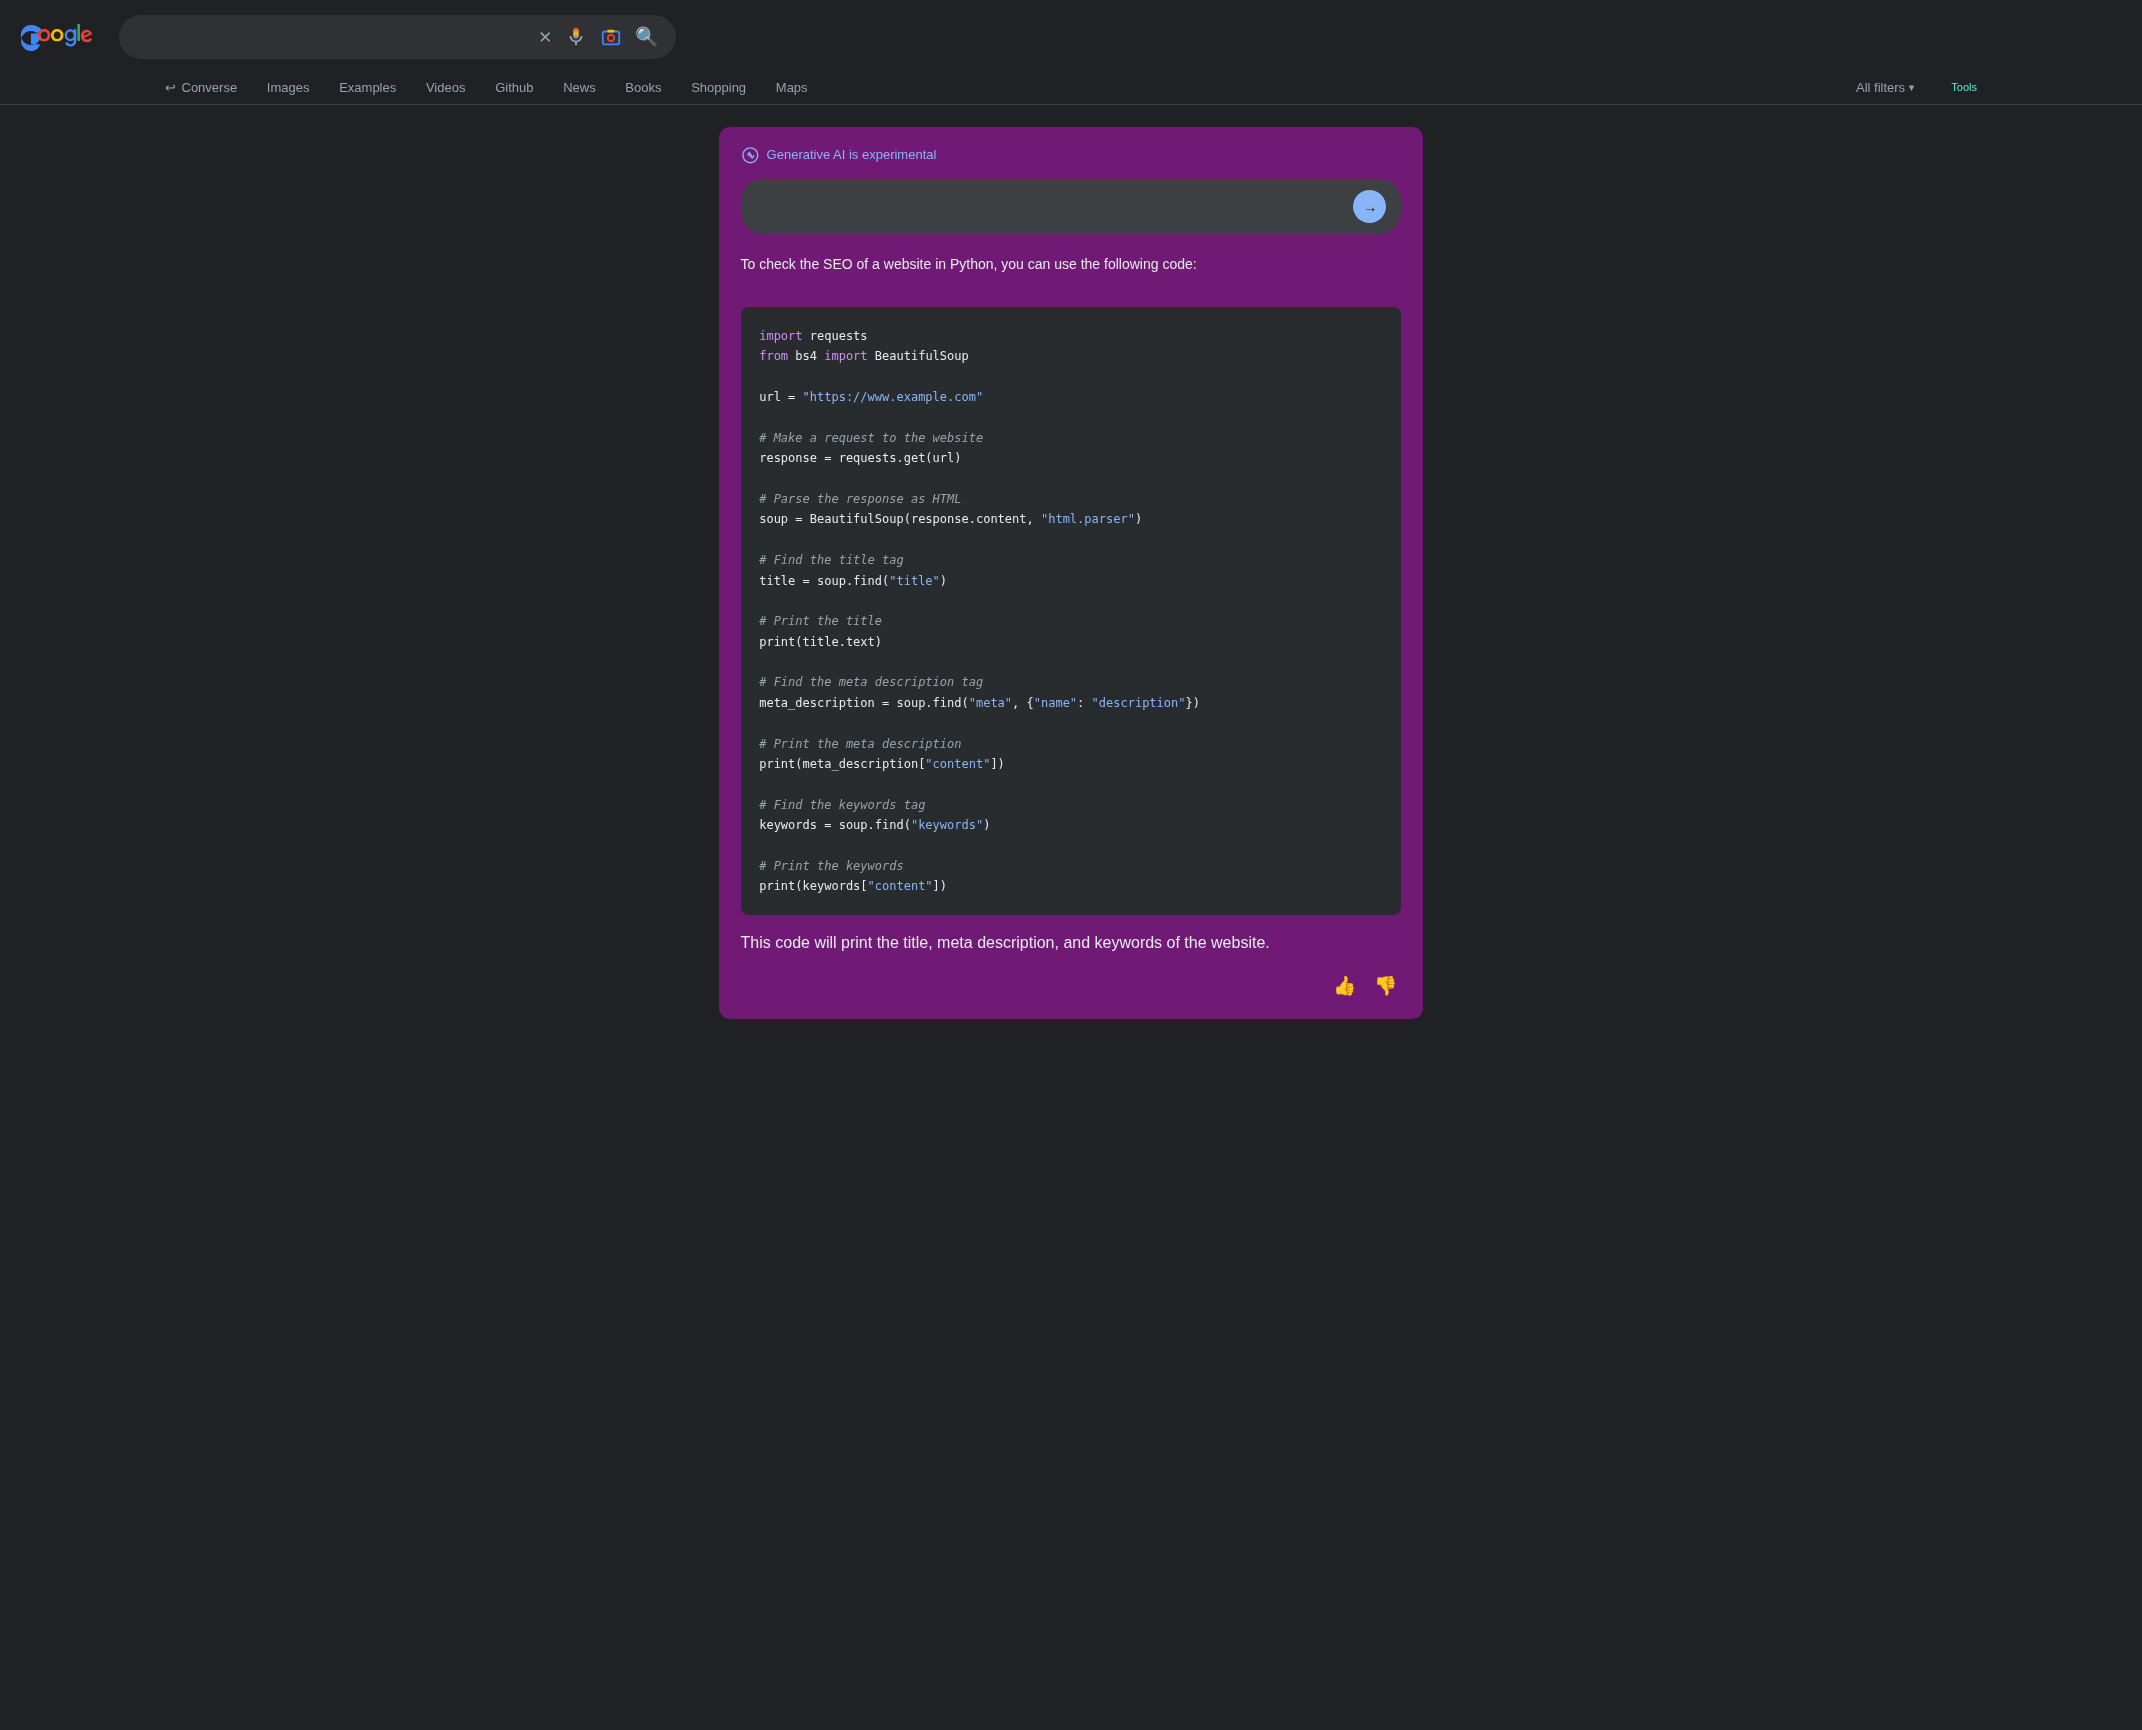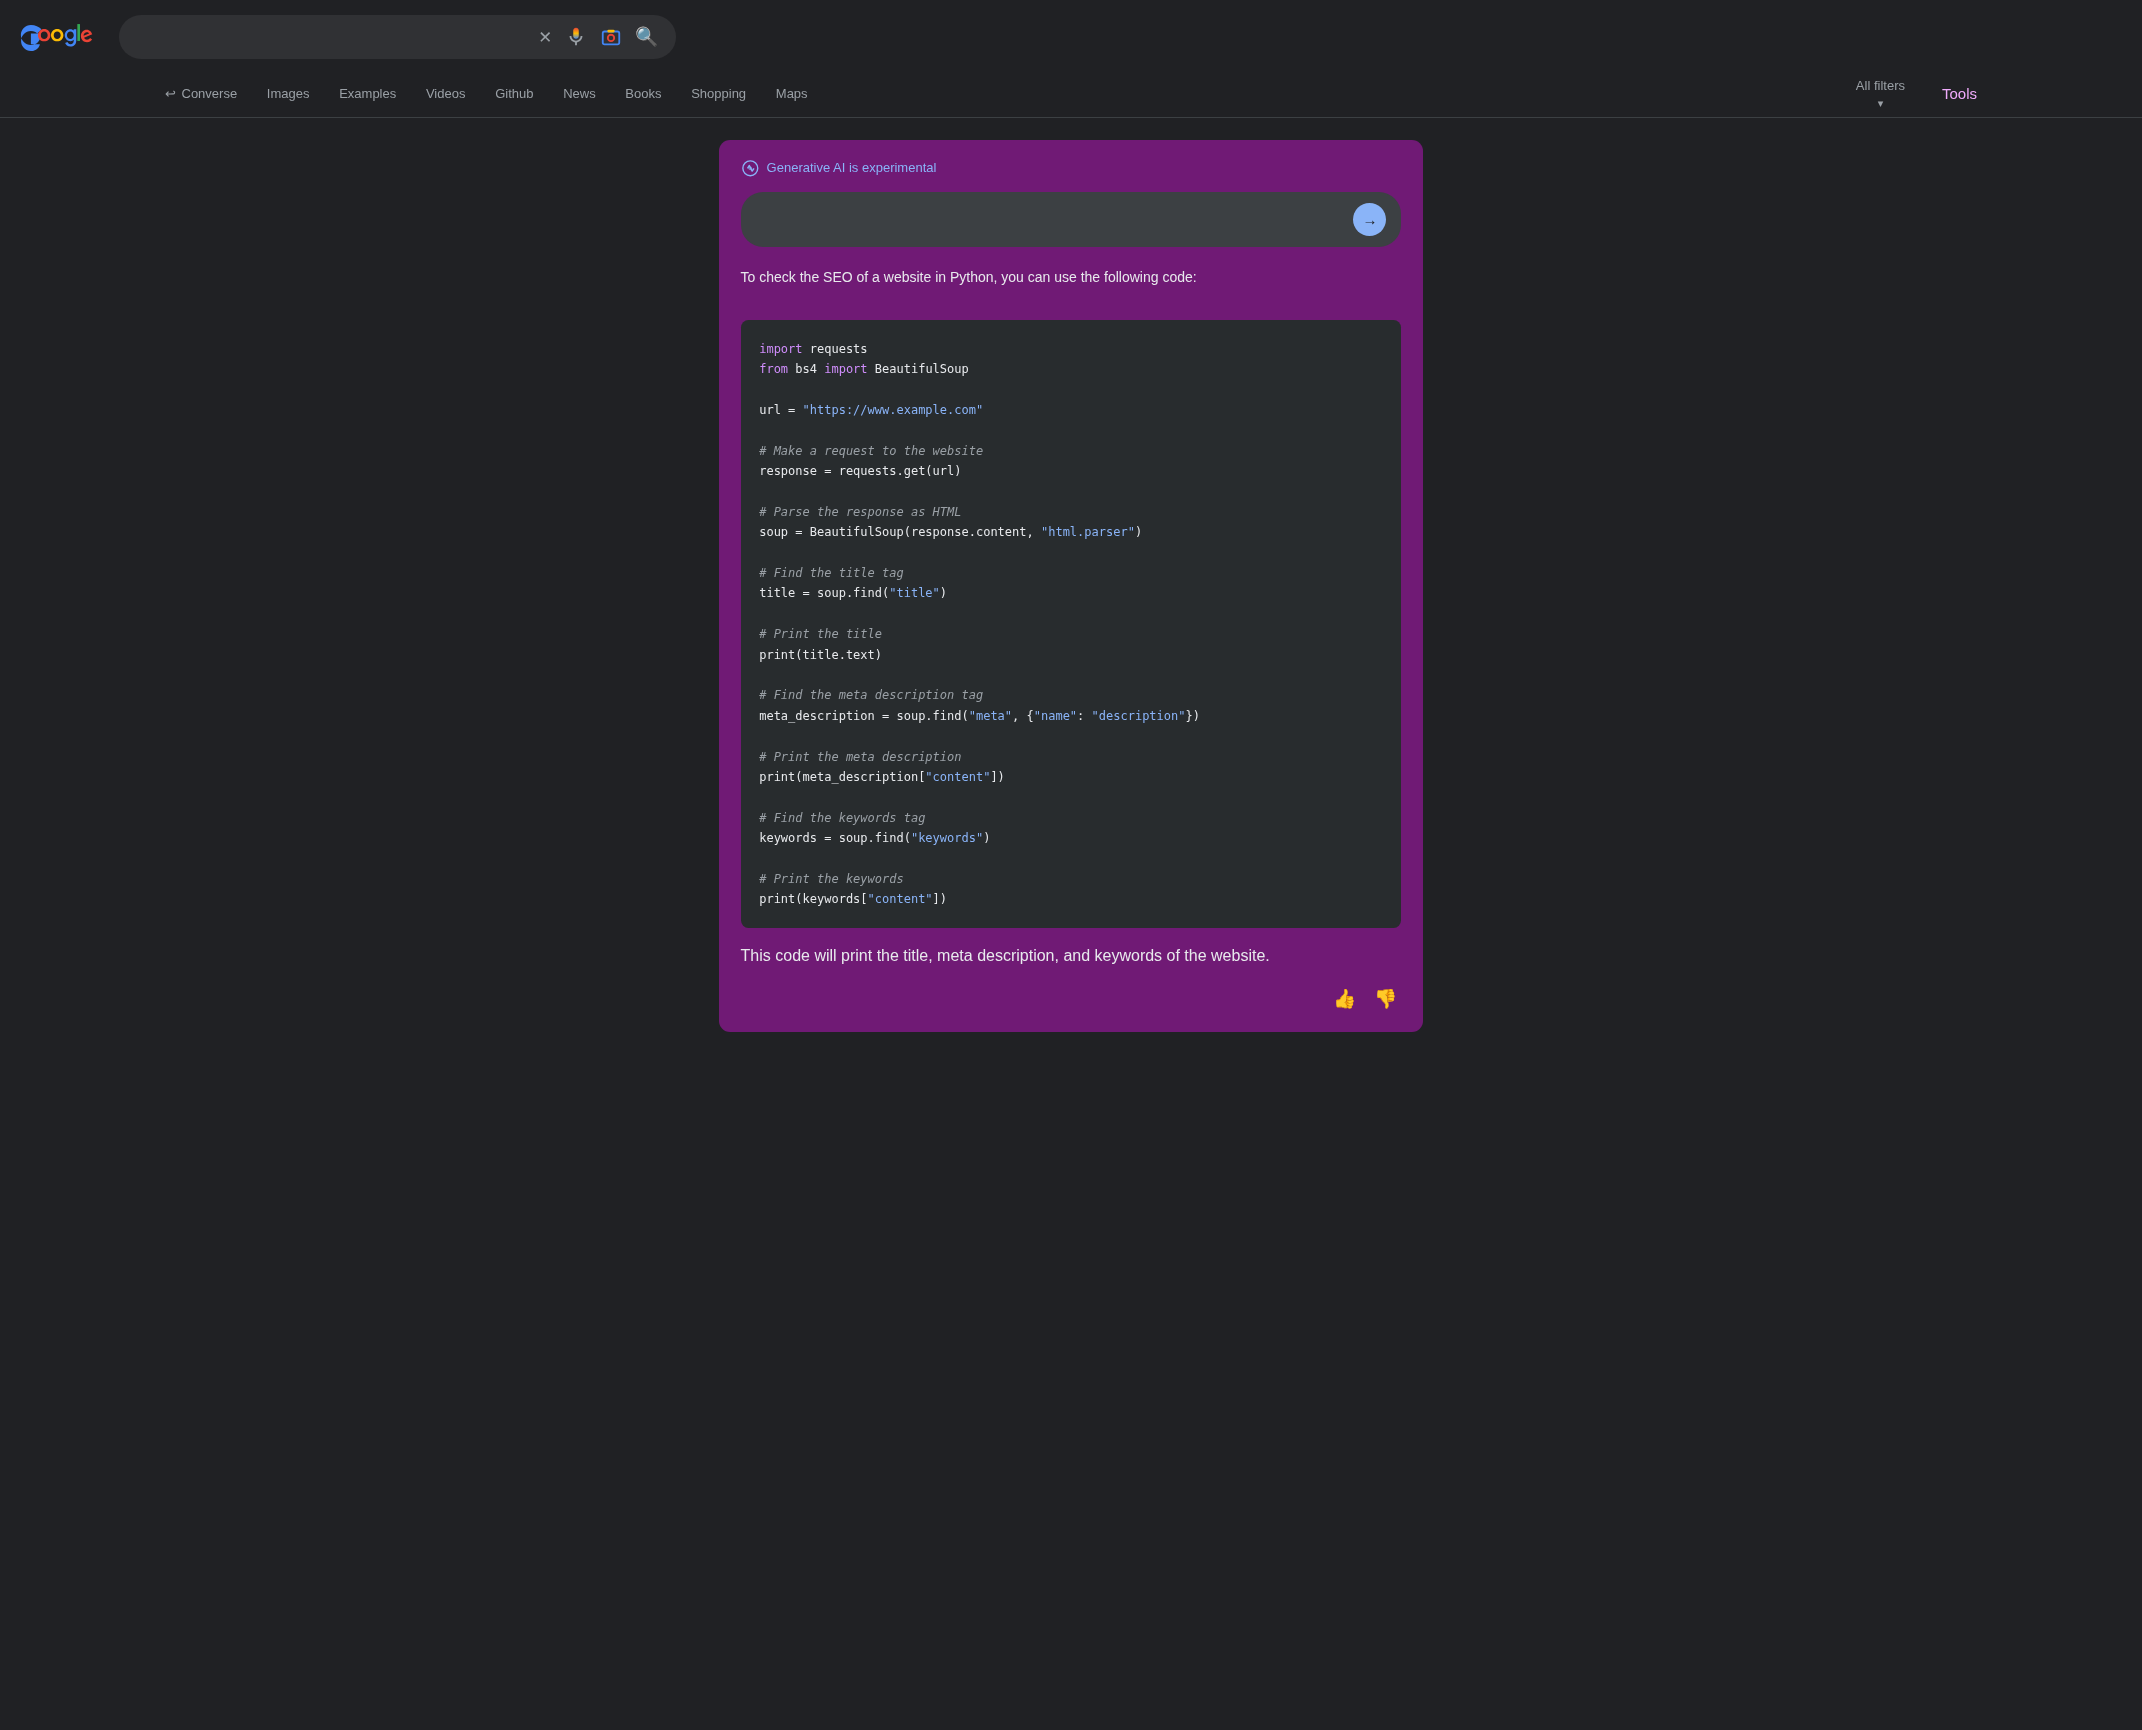--- a/index.html
+++ b/index.html
@@ -124,27 +124,26 @@
       display: flex;
       align-items: center;
       gap: 3.7px;
       padding: 7.4px 13px;
       color: #9aa0a6;
       font-size: 13px;
       border: none;
       background: none;
       cursor: pointer;
       border-radius: 18.6px;
-      flex-direction: column;
     }
 
     .tools-btn {
       padding: 7.4px 13px;
-      color: #f0abfc;
-      font-size: 15px;
+      color: #5eead4;
+      font-size: 11px;
       border: none;
       background: none;
       cursor: pointer;
       border-radius: 18.6px;
     }
 
     
     .main-content {
       padding: 22px 18.6px;
       max-width: 742px;

